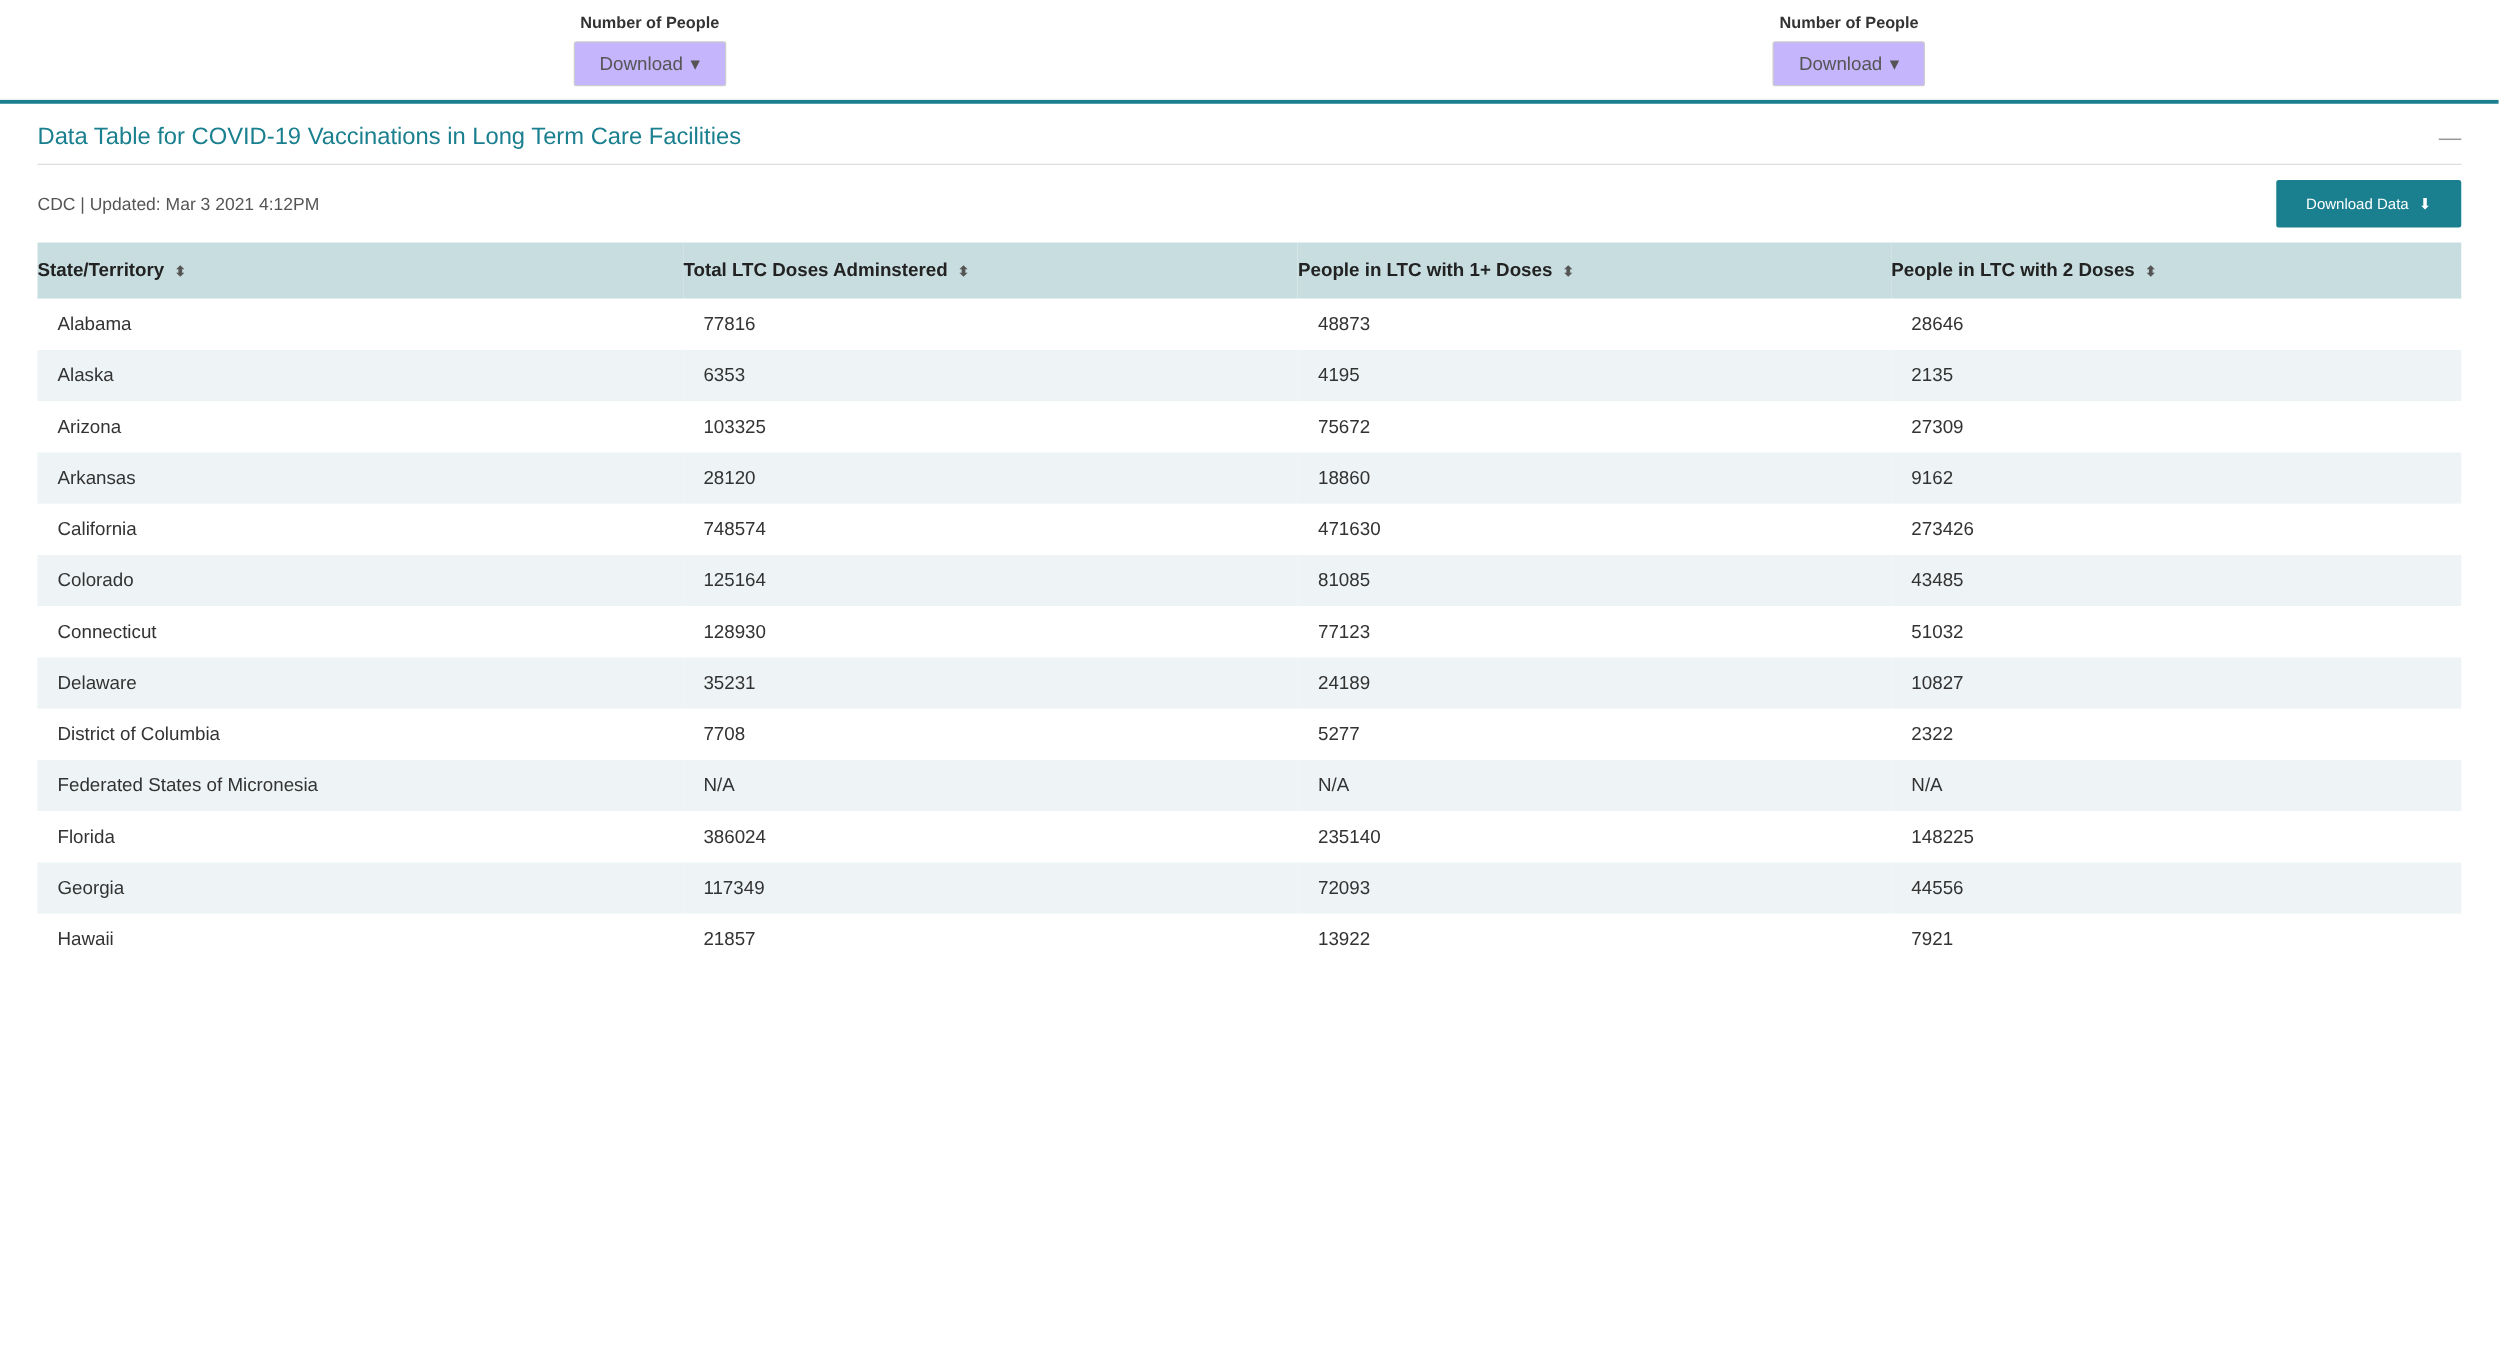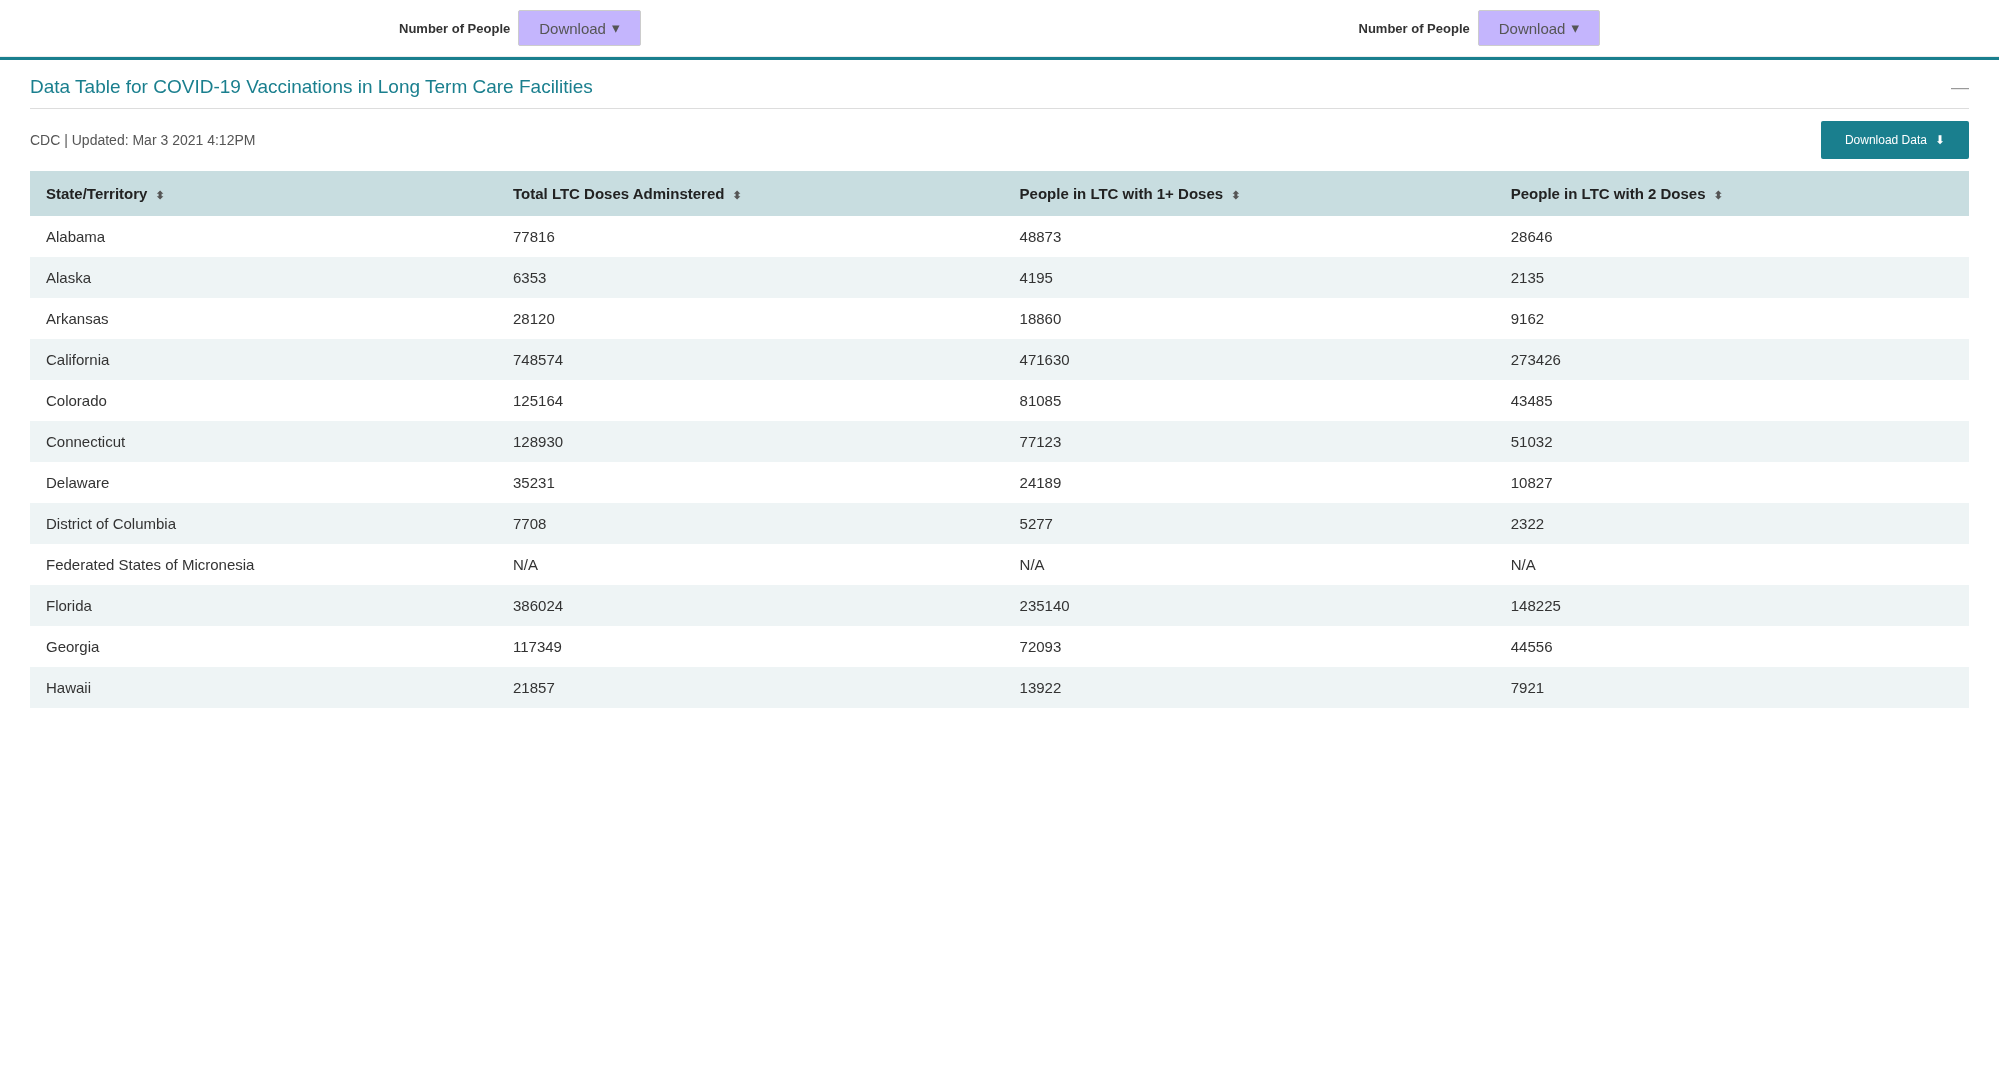--- a/index.html
+++ b/index.html
@@ -13,21 +13,21 @@
     .top-bar {
       display: flex;
       justify-content: space-around;
       padding: 10px 40px;
       background: #fff;
       border-bottom: 1px solid #eee;
     }
 
     .chart-label-section {
       display: flex;
-      flex-direction: row;
+      flex-direction: column;
       align-items: center;
       gap: 8px;
     }
 
     .chart-label {
       font-weight: bold;
       font-size: 13px;
       color: #333;
     }
 
@@ -106,21 +106,21 @@
       width: 100%;
       border-collapse: collapse;
       font-size: 15px;
     }
 
     thead tr {
       background: #c8dde0;
     }
 
     thead th {
-      padding: 14px 16px;
+      padding: 14px 0;
       text-align: left;
       font-weight: bold;
       font-size: 15px;
       color: #222;
       cursor: pointer;
       white-space: nowrap;
     }
 
     thead th .sort-icon {
       font-size: 11px;
@@ -206,20 +206,26 @@
           <td>48873</td>
           <td>28646</td>
         </tr>
         <tr>
           <td>Alaska</td>
           <td>6353</td>
           <td>4195</td>
           <td>2135</td>
         </tr>
         <tr>
+          <td>Arizona</td>
+          <td>103325</td>
+          <td>75672</td>
+          <td>27309</td>
+        </tr>
+        <tr>
           <td>Arkansas</td>
           <td>28120</td>
           <td>18860</td>
           <td>9162</td>
         </tr>
         <tr>
           <td>California</td>
           <td>748574</td>
           <td>471630</td>
           <td>273426</td>

